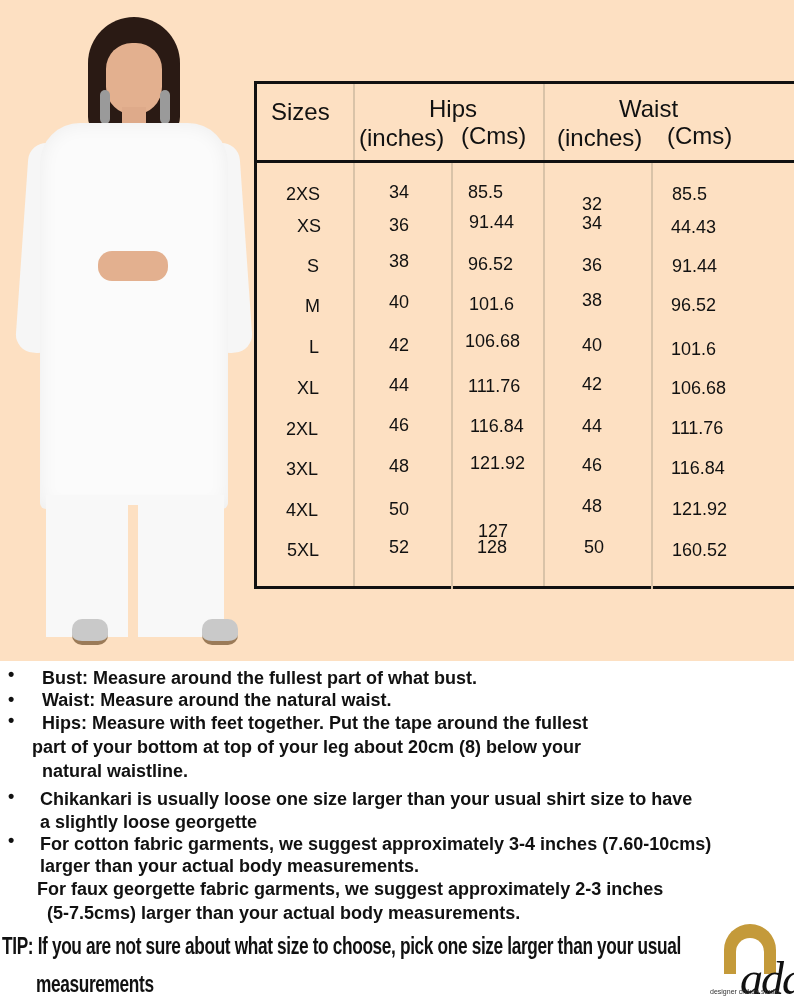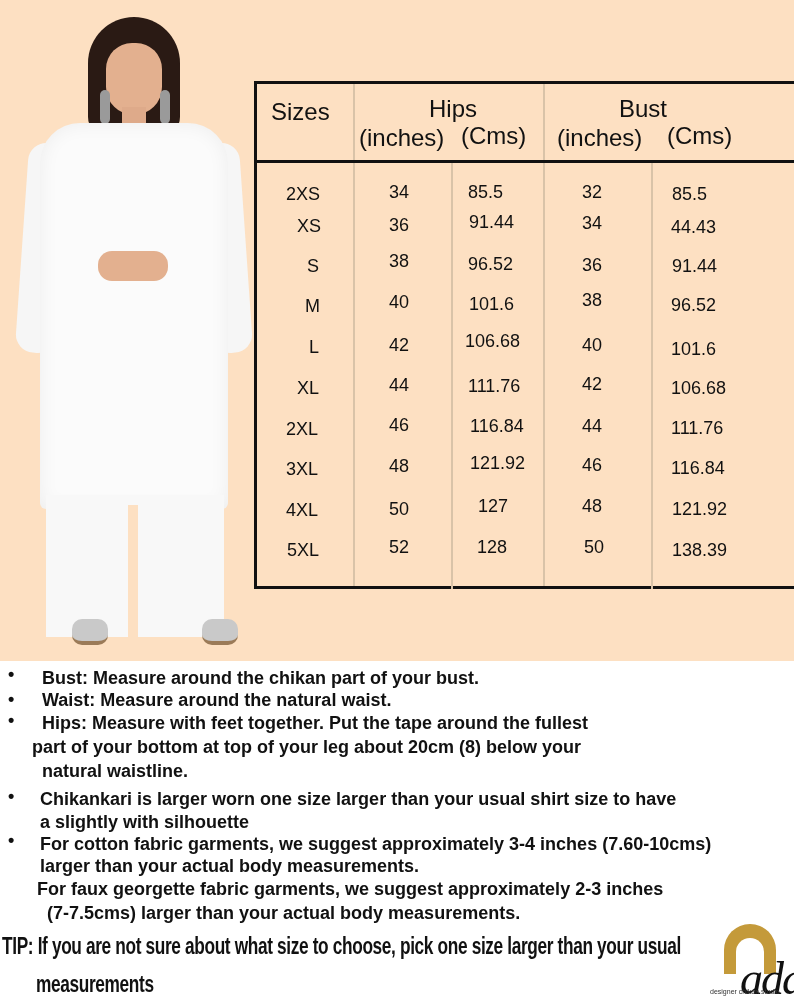--- a/index.html
+++ b/index.html
@@ -64,30 +64,30 @@
   <div class="vline" style="left:96px;height:100%"></div>
   <div class="vline" style="left:194px;top:79px;height:426px"></div>
   <div class="vline" style="left:286px;height:100%"></div>
   <div class="vline" style="left:394px;top:79px;height:426px"></div>
 
   <div class="hdr">
     <div class="hcell" style="left:14px;top:14px">Sizes</div>
     <div class="hcell" style="left:172px;top:11px">Hips</div>
     <div class="hcell" style="left:102px;top:40px">(inches)</div>
     <div class="hcell" style="left:204px;top:38px">(Cms)</div>
-    <div class="hcell" style="left:362px;top:11px">Bust</div>
+    <div class="hcell" style="left:362px;top:11px">Waist</div>
     <div class="hcell" style="left:300px;top:40px">(inches)</div>
     <div class="hcell" style="left:410px;top:38px">(Cms)</div>
   </div>
 
   <div>
     <div class="cell" style="left:29px;top:100px">2XS</div>
     <div class="cell" style="left:132px;top:98px">34</div>
     <div class="cell" style="left:211px;top:98px">85.5</div>
-    <div class="cell" style="left:325px;top:98px">32</div>
+    <div class="cell" style="left:325px;top:110px">32</div>
     <div class="cell" style="left:415px;top:100px">85.5</div>
   </div>
   <div>
     <div class="cell" style="left:40px;top:132px">XS</div>
     <div class="cell" style="left:132px;top:131px">36</div>
     <div class="cell" style="left:212px;top:128px">91.44</div>
     <div class="cell" style="left:325px;top:129px">34</div>
     <div class="cell" style="left:414px;top:133px">44.43</div>
   </div>
   <div>
@@ -128,54 +128,54 @@
   <div>
     <div class="cell" style="left:29px;top:375px">3XL</div>
     <div class="cell" style="left:132px;top:372px">48</div>
     <div class="cell" style="left:213px;top:369px">121.92</div>
     <div class="cell" style="left:325px;top:371px">46</div>
     <div class="cell" style="left:414px;top:374px">116.84</div>
   </div>
   <div>
     <div class="cell" style="left:29px;top:416px">4XL</div>
     <div class="cell" style="left:132px;top:415px">50</div>
-    <div class="cell" style="left:221px;top:412px">127</div>
+    <div class="cell" style="left:221px;top:437px">127</div>
     <div class="cell" style="left:325px;top:412px">48</div>
     <div class="cell" style="left:415px;top:415px">121.92</div>
   </div>
   <div>
     <div class="cell" style="left:30px;top:456px">5XL</div>
     <div class="cell" style="left:132px;top:453px">52</div>
     <div class="cell" style="left:220px;top:453px">128</div>
     <div class="cell" style="left:327px;top:453px">50</div>
-    <div class="cell" style="left:415px;top:456px">138.39</div>
+    <div class="cell" style="left:415px;top:456px">160.52</div>
   </div>
 </div>
 
 <div class="notes">
   <span class="bullet" style="left:8px;top:2px">•</span>
-  <div class="note" style="left:42px;top:4px">Bust: Measure around the chikan part of your bust.</div>
+  <div class="note" style="left:42px;top:4px">Bust: Measure around the fullest part of what bust.</div>
 
   <span class="bullet" style="left:8px;top:27px">•</span>
   <div class="note" style="left:42px;top:26px">Waist: Measure around the natural waist.</div>
 
   <span class="bullet" style="left:8px;top:48px">•</span>
   <div class="note" style="left:42px;top:49px">Hips: Measure with feet together. Put the tape around the fullest</div>
   <div class="note" style="left:32px;top:73px">part of your bottom at top of your leg about 20cm (8) below your</div>
   <div class="note" style="left:42px;top:97px">natural waistline.</div>
 
   <span class="bullet" style="left:8px;top:124px">•</span>
-  <div class="note" style="left:40px;top:125px">Chikankari is larger worn one size larger than your usual shirt size to have</div>
-  <div class="note" style="left:40px;top:148px">a slightly with silhouette</div>
+  <div class="note" style="left:40px;top:125px">Chikankari is usually loose one size larger than your usual shirt size to have</div>
+  <div class="note" style="left:40px;top:148px">a slightly loose georgette</div>
 
   <span class="bullet" style="left:8px;top:168px">•</span>
   <div class="note" style="left:40px;top:170px">For cotton fabric garments, we suggest approximately 3-4 inches (7.60-10cms)</div>
   <div class="note" style="left:40px;top:192px">larger than your actual body measurements.</div>
   <div class="note" style="left:37px;top:215px">For faux georgette fabric garments, we suggest approximately 2-3 inches</div>
-  <div class="note" style="left:47px;top:239px">(7-7.5cms) larger than your actual body measurements.</div>
+  <div class="note" style="left:47px;top:239px">(5-7.5cms) larger than your actual body measurements.</div>
 </div>
 
 <div class="tip" style="top:932px">TIP: If you are not sure about what size to choose, pick one size larger than your usual</div>
 <div class="tip" style="left:36px;top:970px">measurements</div>
 
 <div class="logo">
   <div class="logo-arch"></div>
   <div class="logo-inner"></div>
   <div class="logo-text">ada</div>
   <div class="logo-sub">designer chikan studio</div>

